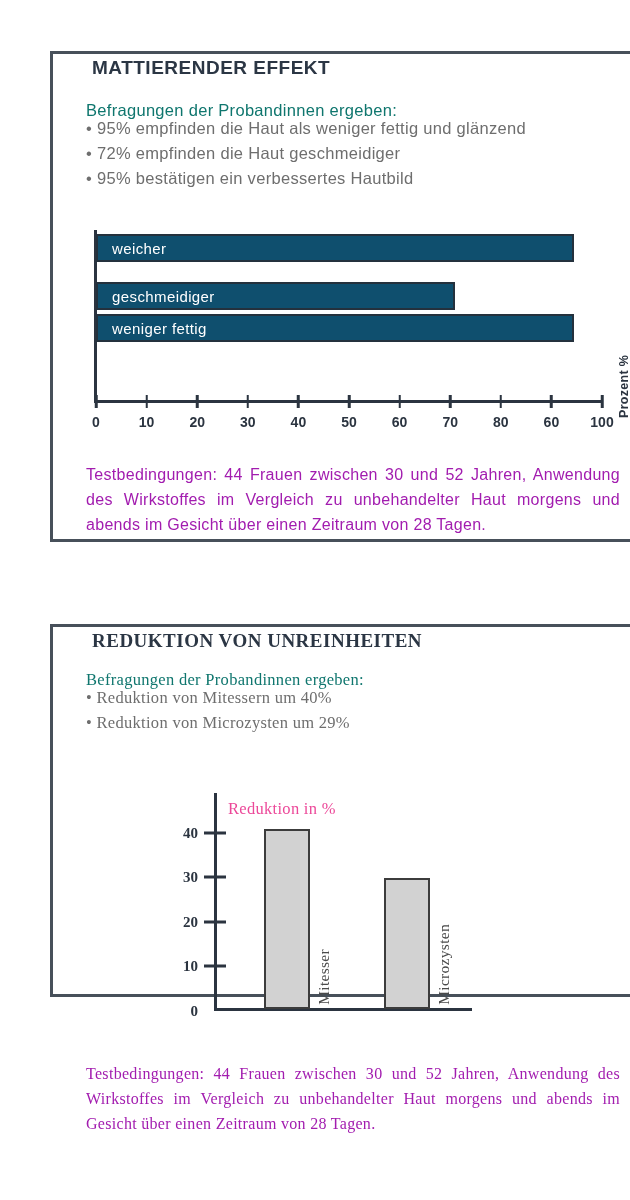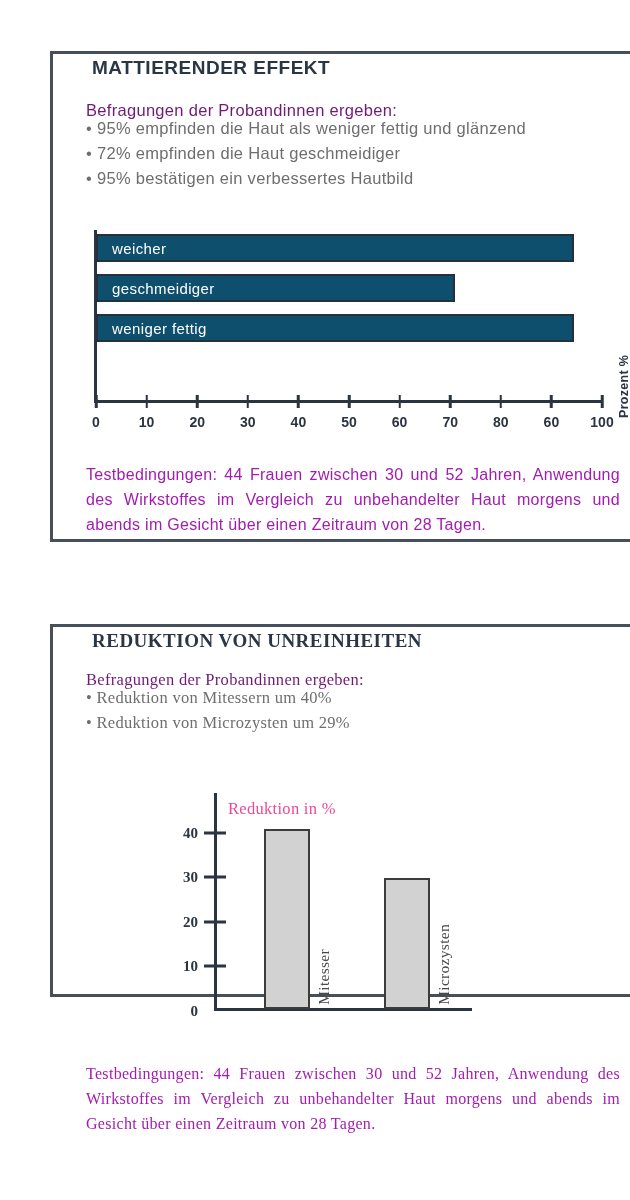--- a/index.html
+++ b/index.html
@@ -15,21 +15,21 @@
   #panel1{top:51px;height:491px;}
   #panel2{top:624px;height:373px;font-family:Liberation Serif, serif;}
   .panel-title{
     position:absolute;top:-15px;left:27px;
     background:#fff;padding:0 12px;
     font-size:19px;font-weight:bold;color:#2b3644;letter-spacing:.5px;
     line-height:26px;white-space:nowrap;
   }
   .intro{
     position:absolute;left:33px;
-    font-size:16.5px;color:#701a75;letter-spacing:.3px;
+    font-size:16.5px;color:#0f766e;letter-spacing:.3px;
   }
   .bullets{
     position:absolute;left:33px;margin:0;padding:0;list-style:none;
     font-size:16.5px;color:#6e6e6e;letter-spacing:.3px;line-height:25px;
   }
   .bullets li::before{content:"• ";color:#6e6e6e;}
   .footnote{
     position:absolute;left:33px;width:534px;
     font-size:16px;color:#a21caf;letter-spacing:.3px;line-height:25px;
     text-align:justify;
@@ -89,21 +89,21 @@
   </ul>
 
   <div class="chart1">
     <div class="y-axis-line"></div>
 
     <div class="hbar-row" style="top:4px">
       <div class="hbar-fill" style="width: 94.5%;">
         <span class="hbar-label">weicher</span>
       </div>
     </div>
-    <div class="hbar-row" style="top:44px">
+    <div class="hbar-row" style="top:52px">
       <div class="hbar-fill" style="width: 71%;">
         <span class="hbar-label">geschmeidiger</span>
       </div>
     </div>
     <div class="hbar-row" style="top:84px">
       <div class="hbar-fill" style="width: 94.5%;">
         <span class="hbar-label">weniger fettig</span>
       </div>
     </div>
 

